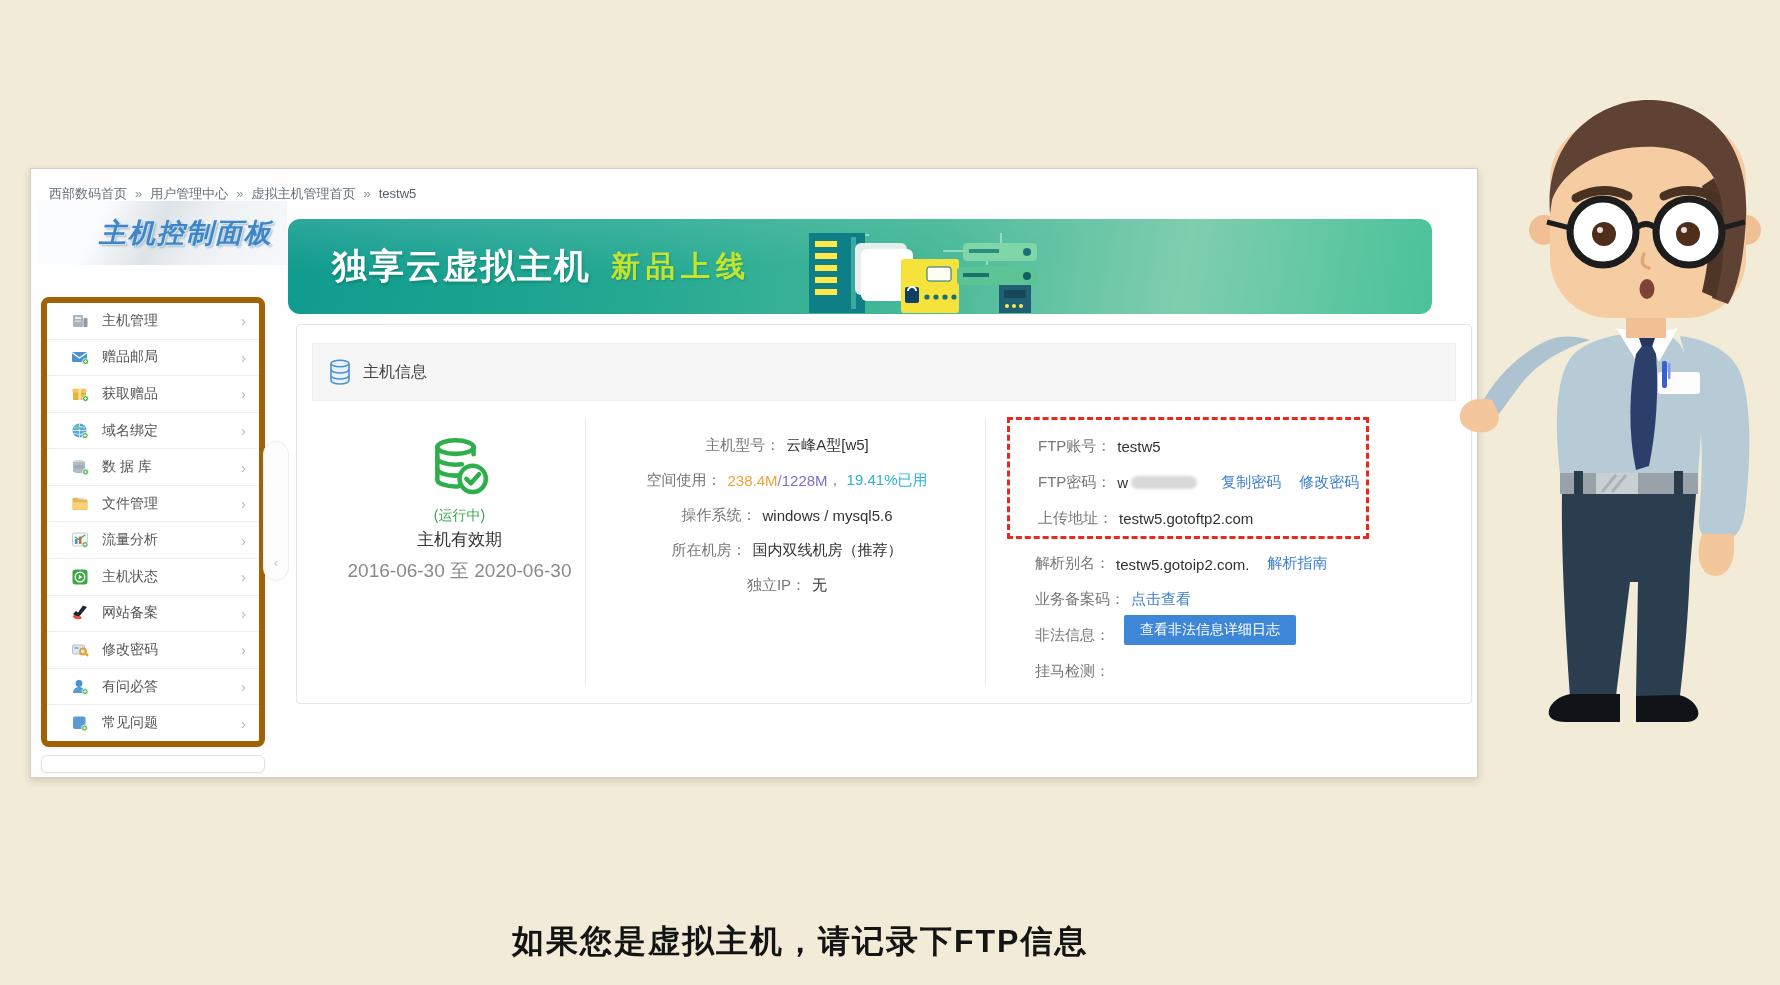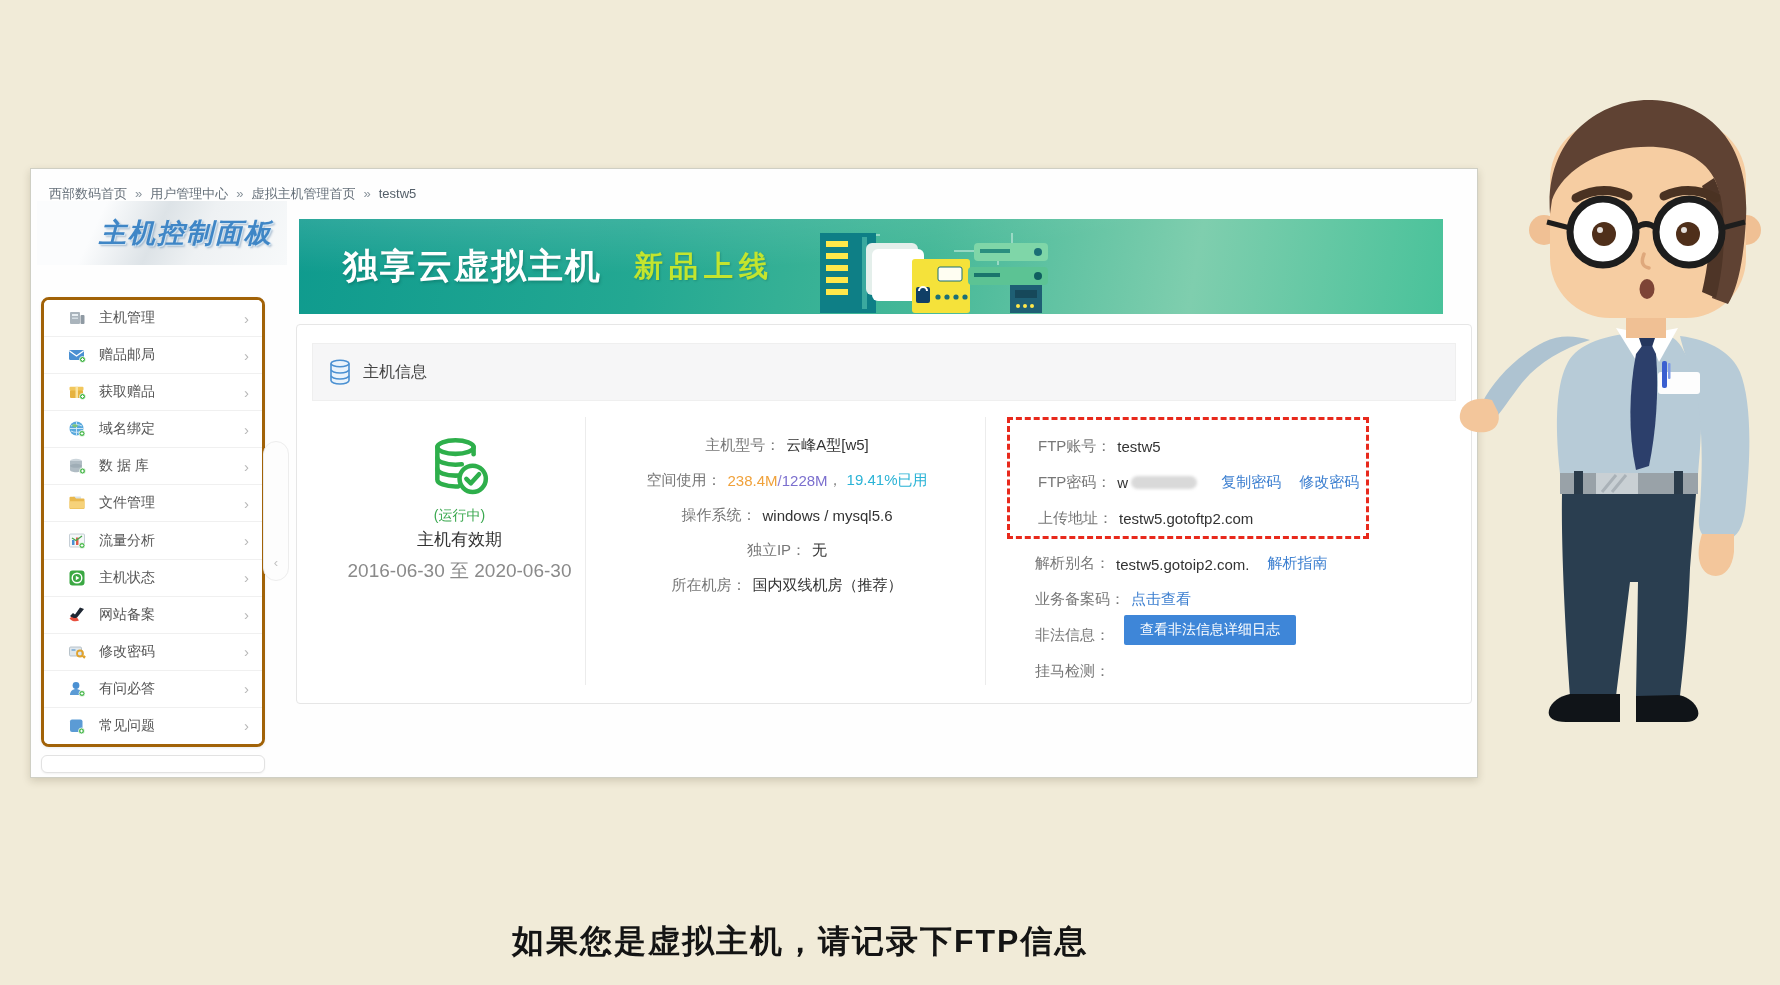--- a/index.html
+++ b/index.html
@@ -26,21 +26,21 @@
     background:linear-gradient(115deg,#fbfcfd 25%,#dde3e7 48%,#eef1f3 65%,#f7f9fa);
     display:flex; align-items:center; justify-content:flex-end; padding-right:14px;
   }
   .logo-text {
     font-size:27px; font-weight:bold; letter-spacing:2px; color:#3f86c6;
     text-shadow:1px 1px 0 #cfe3f2, 2px 2px 2px rgba(40,90,140,.35);
     font-style:italic;
   }
   .menu {
     position:absolute; left:10px; top:128px; width:224px; height:450px;
-    background:#fff; border:3px solid #a16207; border-radius:8px;
+    background:#fff; border:6px solid #a16207; border-radius:8px;
     box-shadow:0 1px 3px rgba(0,0,0,.07);
     overflow:hidden; display:flex; flex-direction:column;
   }
   .menu-item {
     flex:1 1 auto; display:flex; align-items:center; gap:13px;
     padding:0 13px 0 24px; border-bottom:1px solid #f0f0f0;
     cursor:pointer; background:#fff;
   }
   .menu-item:last-child { border-bottom:none; }
   .menu-item .mi-icon { width:18px; height:18px; flex:0 0 18px; display:flex; }
@@ -53,37 +53,37 @@
     box-shadow:0 1px 2px rgba(0,0,0,.05);
   }
   .collapse-tab {
     position:absolute; left:232px; top:272px; width:26px; height:140px;
     background:#fdfdfd; border:1px solid #ededed; border-radius:13px;
     display:flex; align-items:flex-end; justify-content:center;
     padding-bottom:10px; color:#c2c2c2; font-size:13px; cursor:pointer;
   }
   
   .banner {
-    position:absolute; left:268px; top:50px; width:1144px; height:95px;
+    position:absolute; left:257px; top:50px; width:1144px; height:95px;
     background:
       radial-gradient(120% 180% at 15% -40%, rgba(255,255,255,.22), rgba(255,255,255,0) 55%),
       linear-gradient(100deg,#0f9b8e 0%, #23a892 30%, #45b898 55%, #7fceae 78%, #49c29a 100%);
-    border-radius:0; overflow:hidden;
+    border-radius:12px; overflow:hidden;
   }
   .banner-text {
     position:absolute; left:44px; top:0; height:95px;
     display:flex; align-items:center; white-space:nowrap;
   }
   .banner-title {
     font-size:35px; font-weight:bold; color:#fff;
     text-shadow:1px 2px 3px rgba(0,70,60,.3); letter-spacing:2px;
   }
   .banner-badge {
     font-size:29px; font-weight:600; color:#c3e52e;
-    letter-spacing:6px; margin-left:32px;
+    letter-spacing:6px; margin-left:20px;
     text-shadow:1px 1px 2px rgba(0,70,60,.25);
   }
   .banner-illo { position:absolute; left:505px; top:4px; }
   
   .card {
     position:absolute; left:265px; top:155px; width:1176px; height:380px;
     background:#fff; border:1px solid #e6e6e6; border-radius:4px;padding-left:36px;
   }
   .card-header {
     position:absolute; left:15px; top:18px; width:1144px; height:58px;
@@ -394,26 +394,26 @@
         <span class="c-sep"> / </span>
         <span class="c-total">1228M</span>
         <span class="c-comma">，</span>
         <span class="c-pct">19.41%已用</span>
       </div>
       <div class="drow">
         <span class="lbl">操作系统：</span>
         <span class="val">windows / mysql5.6</span>
       </div>
       <div class="drow">
+        <span class="lbl">所在机房：</span>
+        <span class="val">国内双线机房（推荐）</span>
+      </div>
+      <div class="drow">
         <span class="lbl">独立IP：</span>
         <span class="val">无</span>
-      </div>
-      <div class="drow">
-        <span class="lbl">所在机房：</span>
-        <span class="val">国内双线机房（推荐）</span>
       </div>
     </div>
 
     <div class="ftp-box">
       <div class="frow">
         <span class="lbl">FTP账号：</span>
         <span class="val">testw5</span>
       </div>
       <div class="frow">
         <span class="lbl">FTP密码：</span>

